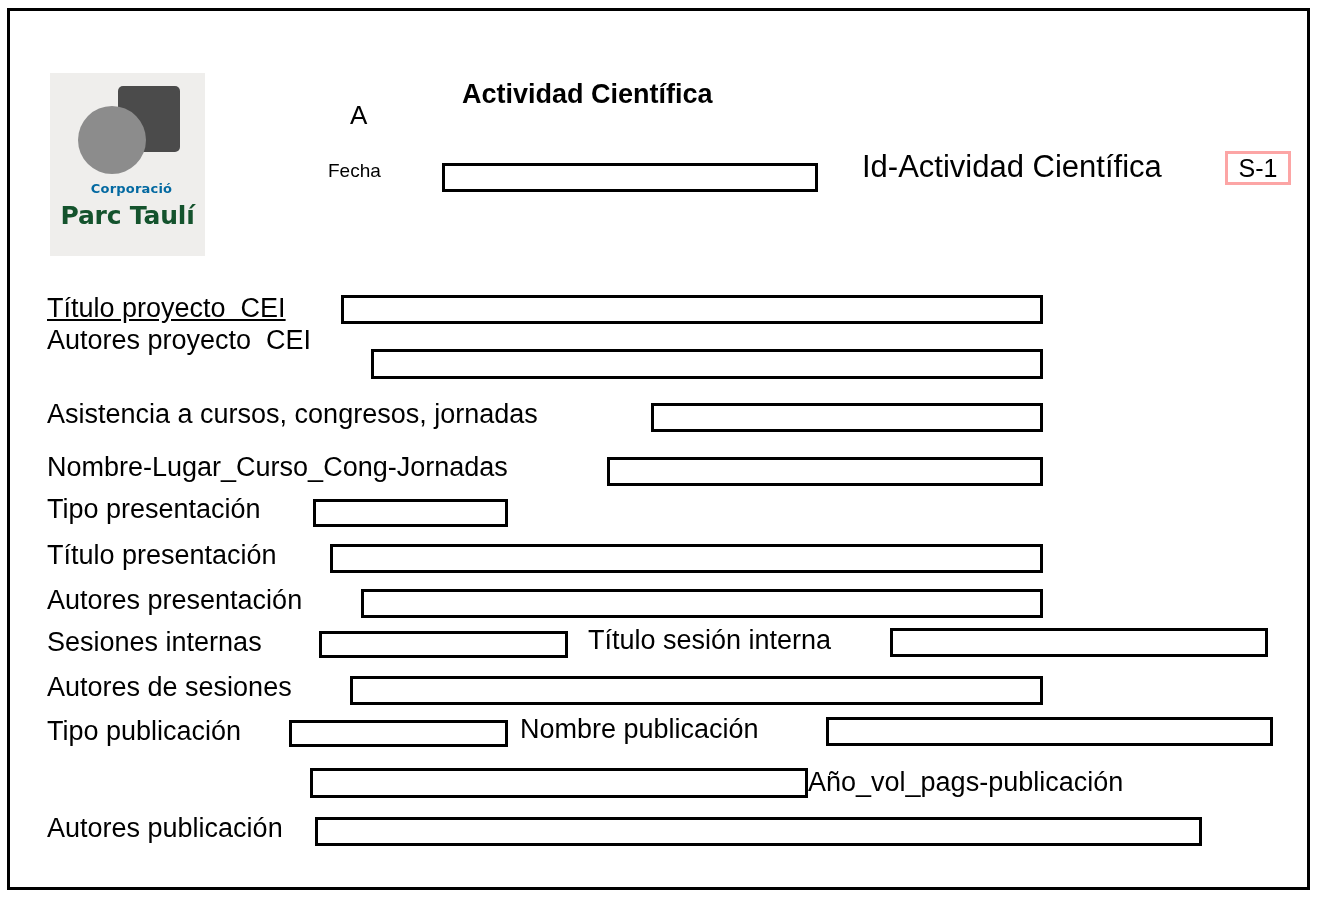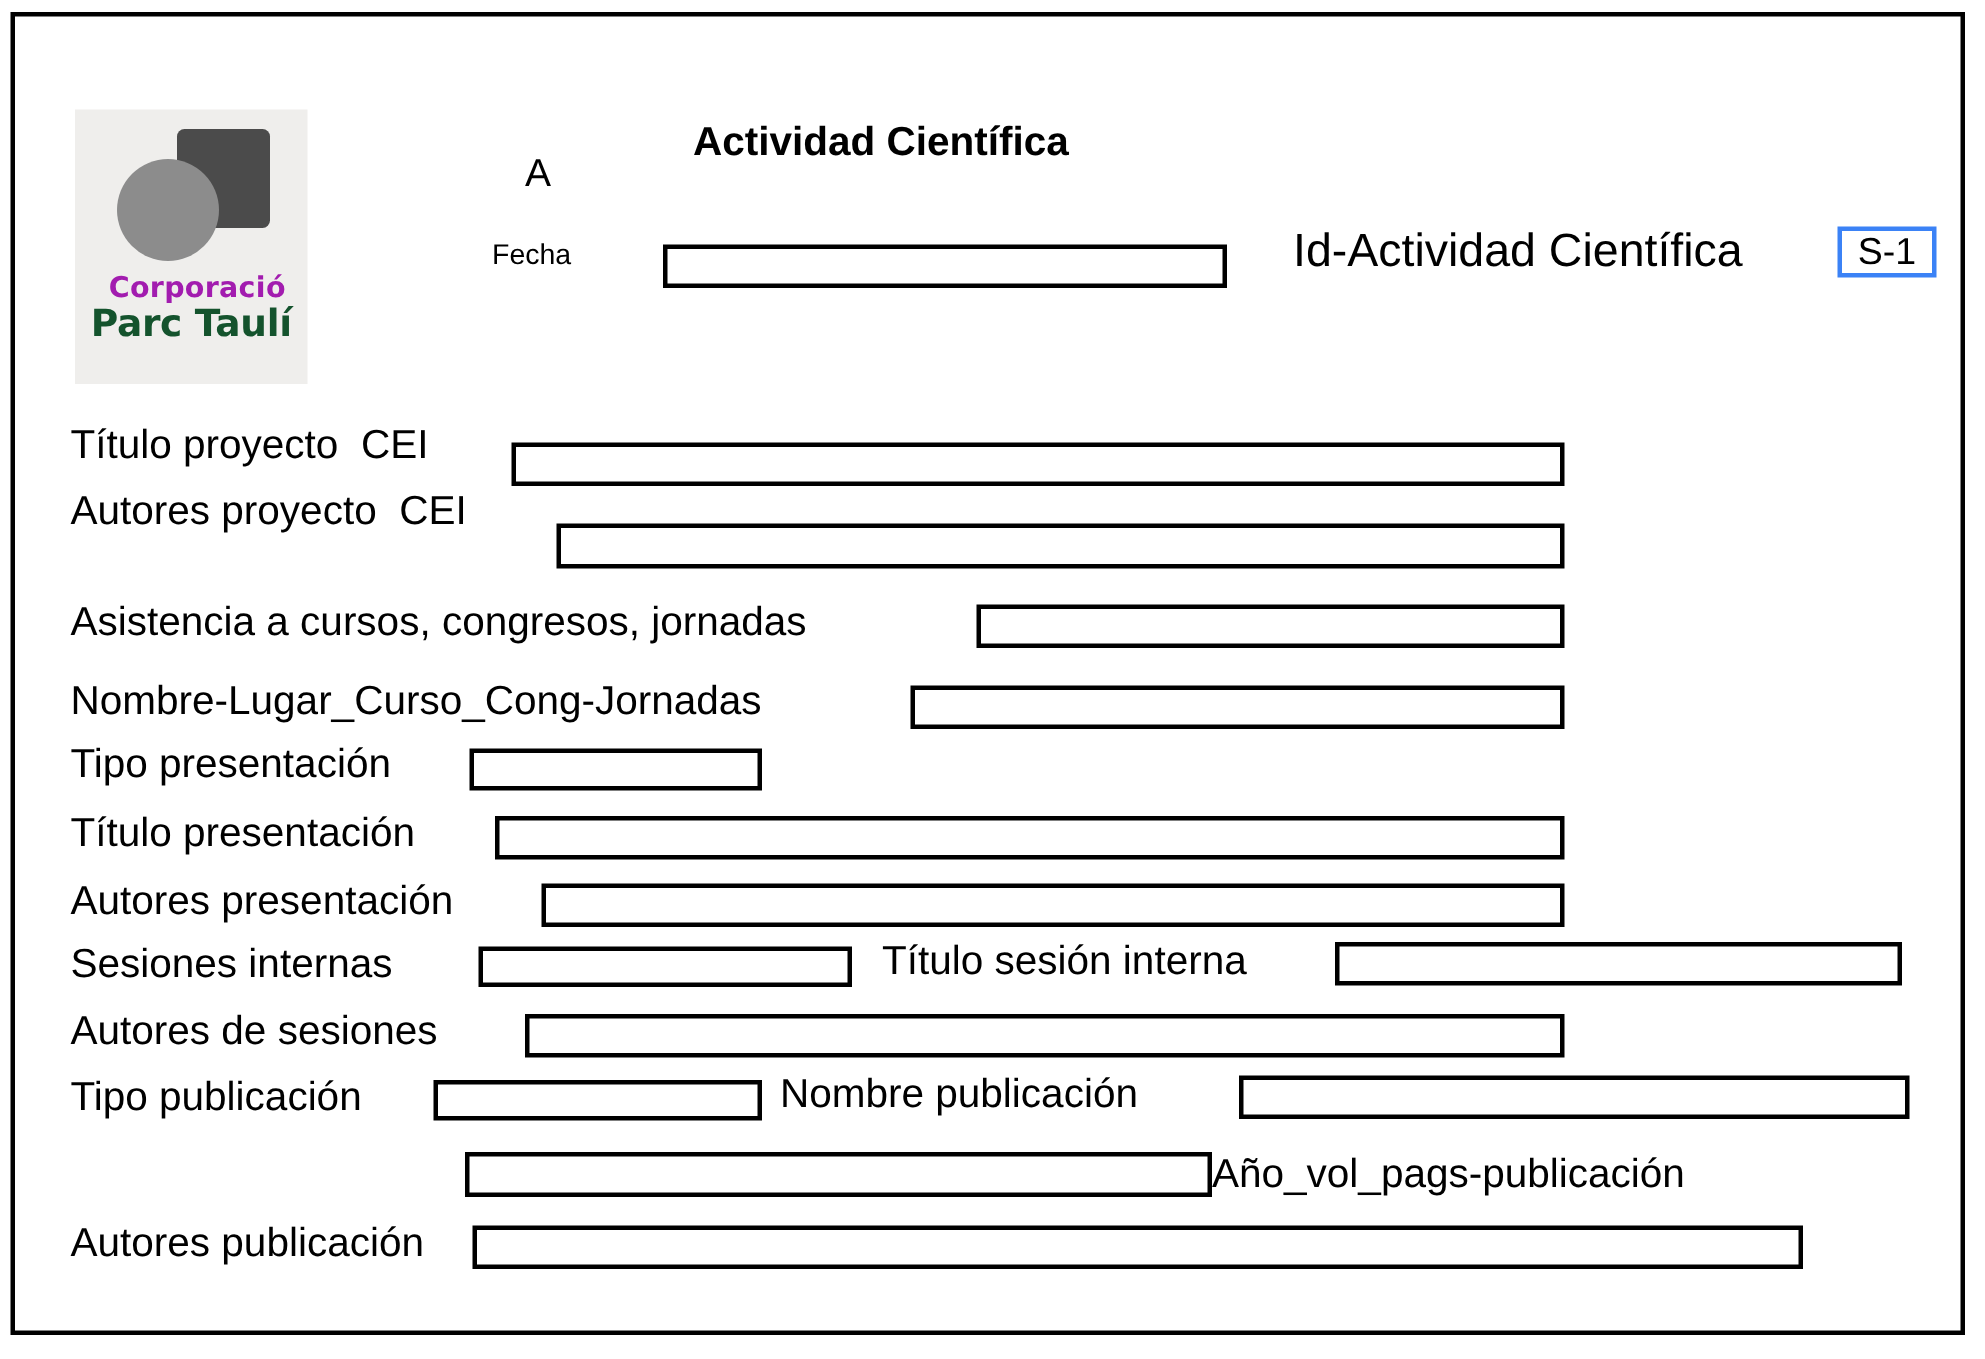--- a/index.html
+++ b/index.html
@@ -59,23 +59,23 @@
     background: #8c8c8c;
     border-radius: 50%;
   }
   #logo-corporacio {
     position: absolute;
     left: 0;
     top: 108px;
     width: 163px;
     text-align: center;
     font-family: "DejaVu Sans", sans-serif;
-    font-size: 19px;
+    font-size: 13px;
     font-weight: 700;
-    color: #a21caf;
+    color: #0369a1;
     letter-spacing: 0.2px;
   }
   #logo-parctauli {
     position: absolute;
     left: 0;
     top: 128px;
     width: 155px;
     text-align: center;
     font-family: "DejaVu Sans", sans-serif;
     font-size: 25px;
@@ -123,21 +123,21 @@
     top: 138px;
     font-size: 31px;
     white-space: nowrap;
   }
   #id-box {
     position: absolute;
     left: 1215px;
     top: 140px;
     width: 66px;
     height: 34px;
-    border: 3px solid #3b82f6;
+    border: 3px solid #fca5a5;
     box-sizing: border-box;
     background: #ffffff;
   }
   #id-box-value {
     position: absolute;
     left: 0;
     top: 0;
     width: 100%;
     height: 100%;
     line-height: 28px;
@@ -177,21 +177,21 @@
     <div id="letter-a">A</div>
 
     <div id="fecha-label">Fecha</div>
     <div id="fecha-box" class="fld-box"></div>
 
     <div id="id-label">Id-Actividad Científica</div>
     <div id="id-box">
       <span id="id-box-value">S-1</span>
     </div>
 
-    <div class="fld-label" style="left:37px; top:272px;">Título proyecto  CEI</div>
+    <div class="fld-label" style="left:37px; top:284px;text-decoration:underline;">Título proyecto  CEI</div>
     <div class="fld-box" style="left:331px; top:284px; width:702px; height:29px;"></div>
 
     <div class="fld-label" style="left:37px; top:316px;">Autores proyecto  CEI</div>
     <div class="fld-box" style="left:361px; top:338px; width:672px; height:30px;"></div>
 
     <div class="fld-label" style="left:37px; top:390px;">Asistencia a cursos, congresos, jornadas</div>
     <div class="fld-box" style="left:641px; top:392px; width:392px; height:29px;"></div>
 
     <div class="fld-label" style="left:37px; top:443px;">Nombre-Lugar_Curso_Cong-Jornadas</div>
     <div class="fld-box" style="left:597px; top:446px; width:436px; height:29px;"></div>

